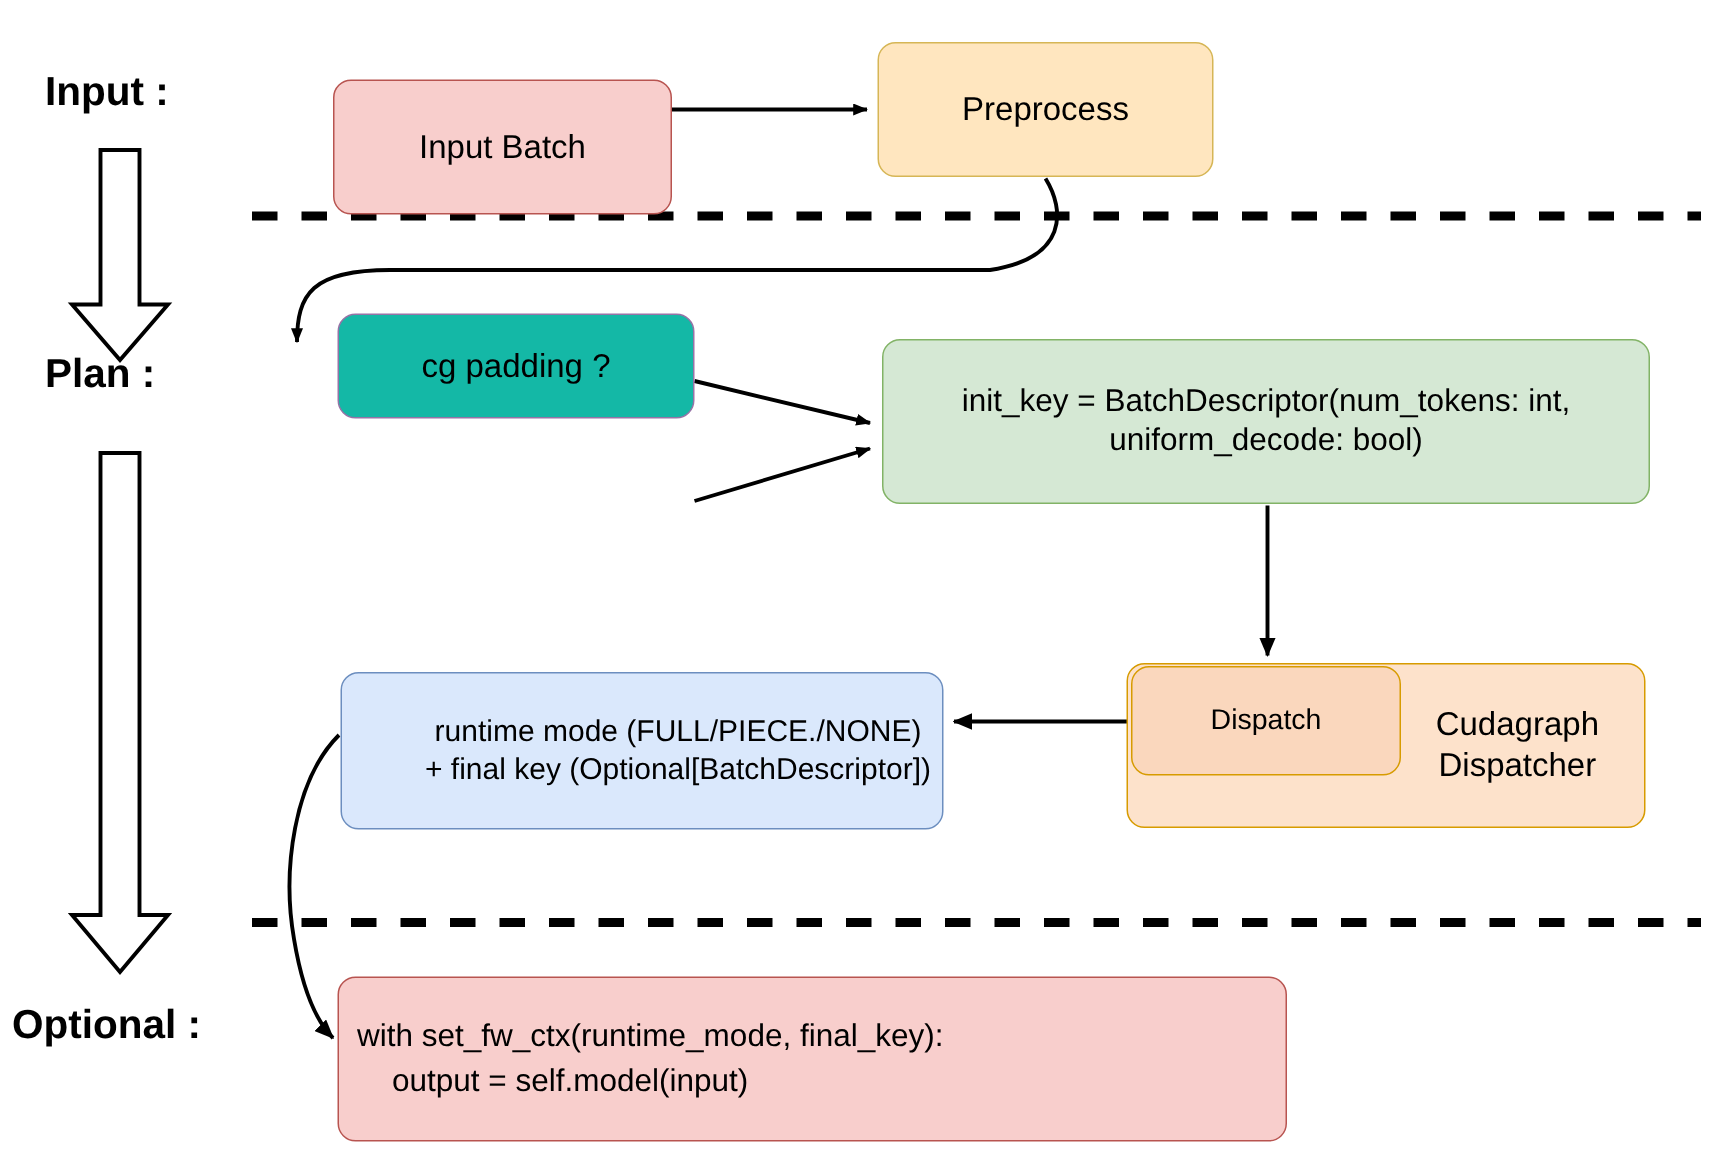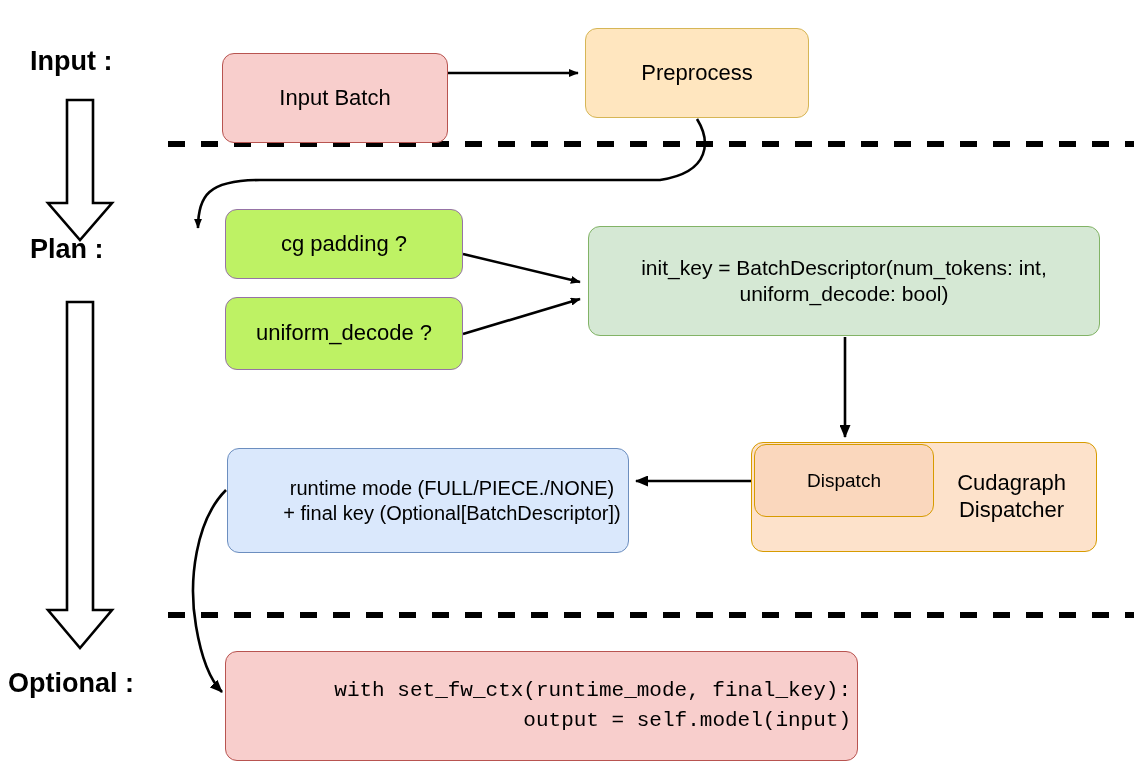--- a/index.html
+++ b/index.html
@@ -13,42 +13,42 @@
         line-height:1.22;}
   .node .lbl{display:block;width:100%;padding:0 6px;white-space:pre-line;}
 
   
   .stage-label{position:absolute;font-weight:bold;font-size:27px;color:#000;
                white-space:nowrap;letter-spacing:0px;}
 
   
   .n-pink{background:#f8cecc;border-color:#b85450;color:#000;}
   .n-yellow{background:#ffe6bf;border-color:#d6b656;color:#000;}
-  .n-purple{background:#bef264;border-color:#9673a6;color:#000;}
+  .n-purple{background:#14b8a6;border-color:#9673a6;color:#000;}
   .n-green{background:#d5e8d4;border-color:#82b366;color:#000;}
   .n-blue{background:#dae8fc;border-color:#6c8ebf;color:#000;padding-left:48px;}
   .n-orange-outer{background:#fde2cb;border-color:#d79b00;color:#000;}
   .n-orange-inner{background:#fad7bd;border-color:#d79b00;color:#000;}
 
   
   #node-input-batch{left:222px;top:29px;width:226px;height:90px;font-size:22px;margin-top:24px;}
   #node-preprocess{left:585px;top:28px;width:224px;height:90px;font-size:22px;}
   #node-cg-padding{left:225px;top:209px;width:238px;height:70px;font-size:22px;}
   #node-uniform-decode{left:225px;top:297px;width:238px;height:73px;font-size:22px;}
   #node-init-key{left:588px;top:226px;width:512px;height:110px;font-size:21px;}
   #node-dispatcher{left:751px;top:442px;width:346px;height:110px;font-size:22px;
                    align-items:center;justify-content:flex-end;}
   #node-dispatcher .lbl{width:auto;padding-right:30px;}
   #node-dispatch{left:754px;top:444px;width:180px;height:73px;font-size:19px;z-index:3;}
   #node-runtime-mode{left:227px;top:448px;width:402px;height:105px;font-size:20px;}
   #node-code{left:225px;top:651px;width:633px;height:110px;font-size:21px;
              font-family:"Liberation Mono","DejaVu Sans Mono",monospace;
              align-items:center;justify-content:flex-start;}
-  #node-code .lbl{text-align:right;padding-left:28px;white-space:pre;line-height:1.45;
-                  font-family:Liberation Mono, monospace;}
+  #node-code .lbl{text-align:left;padding-left:12px;white-space:pre;line-height:1.45;
+                  font-family:Liberation Sans, sans-serif;}
 
   #label-input{left:30px;top:46px;}
   #label-plan{left:30px;top:234px;}
   #label-execute{left:8px;top:668px;}
 </style>
 </head>
 <body>
 
 <div id="stage">
 
@@ -94,23 +94,20 @@
   </div>
 
   <div class="node n-yellow" id="node-preprocess">
     <span class="lbl">Preprocess</span>
   </div>
 
   <div class="node n-purple" id="node-cg-padding">
     <span class="lbl">cg padding ?</span>
   </div>
 
-  <div class="node n-purple" id="node-uniform-decode">
-    <span class="lbl">uniform_decode ?</span>
-  </div>
 
   <div class="node n-green" id="node-init-key">
     <span class="lbl">init_key = BatchDescriptor(num_tokens: int,
 uniform_decode: bool)</span>
   </div>
 
   <div class="node n-orange-outer" id="node-dispatcher">
     <span class="lbl">Cudagraph
 Dispatcher</span>
   </div>

